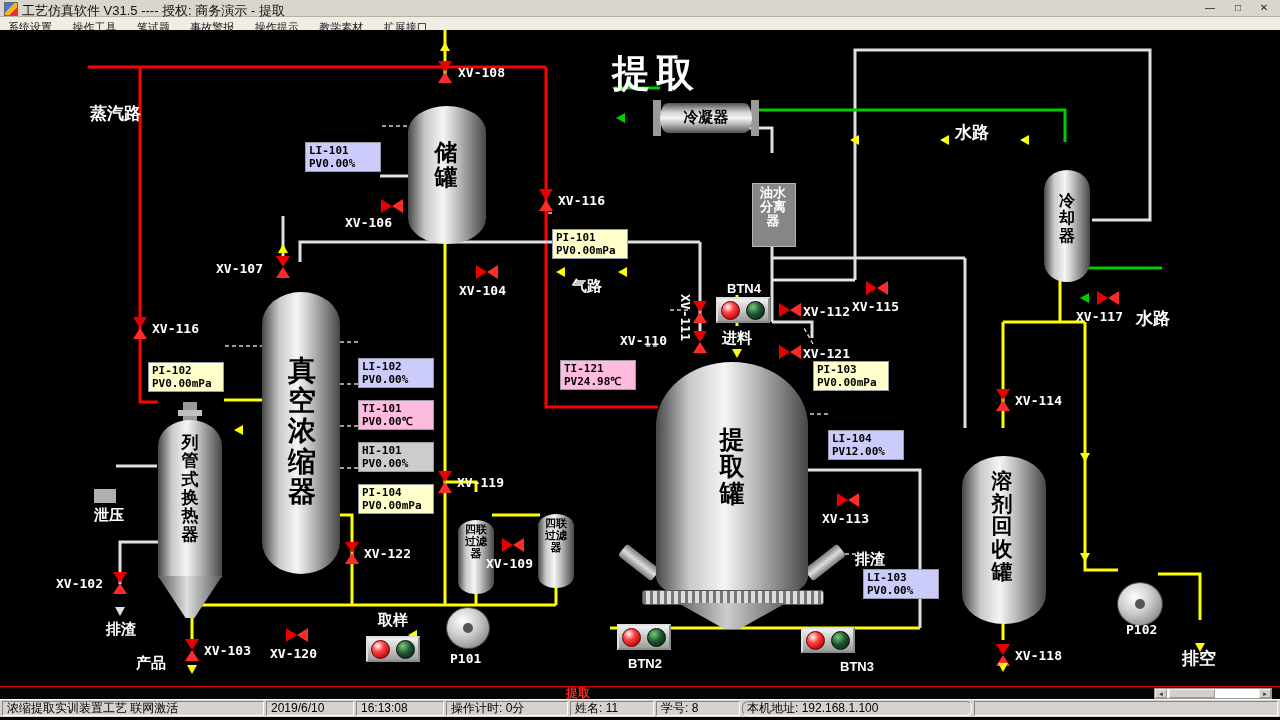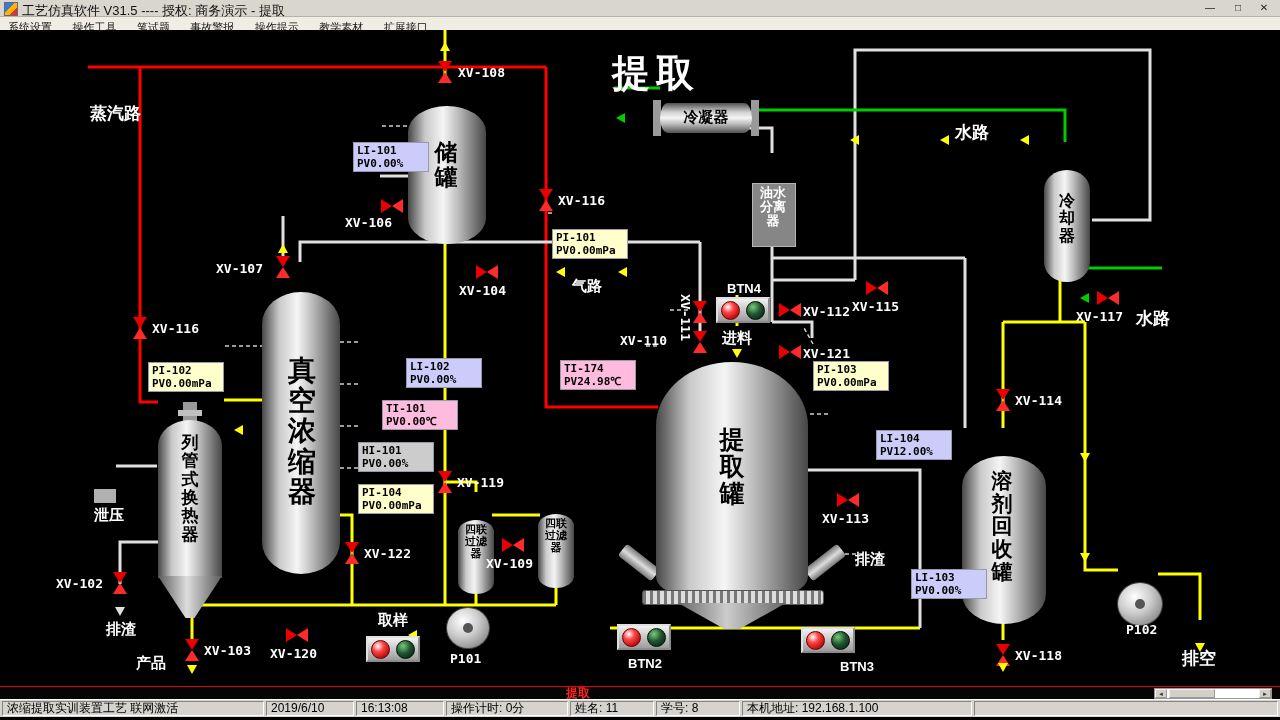--- a/index.html
+++ b/index.html
@@ -39,21 +39,21 @@
   .valve.v{width:14px;height:22px;}
   .valve.v::before{content:"";position:absolute;left:0;top:0;border-left:7px solid transparent;
       border-right:7px solid transparent;border-top:11px solid #e80000;}
   .valve.v::after{content:"";position:absolute;left:0;bottom:0;border-left:7px solid transparent;
       border-right:7px solid transparent;border-bottom:11px solid #ff2a2a;}
   .vlab{position:absolute;z-index:3;color:#fff;font:bold 13px "DejaVu Sans Mono",monospace;white-space:nowrap;}
   .vlab.vert{writing-mode:vertical-rl;}
   
   .inst{position:absolute;z-index:4;min-width:68px;padding:1px 3px;border:1px solid #99a;
         font:bold 11px/13px "DejaVu Sans Mono",monospace;color:#000;white-space:nowrap;}
-  .inst.lav{background:#ccccfa;margin-left:48px;} .inst.yel{background:#ffffcc;}
+  .inst.lav{background:#ccccfa;} .inst.yel{background:#ffffcc;}
   .inst.pnk{background:#ffbbdd;} .inst.gry{background:#cccccc;}
   
   .lab{position:absolute;z-index:4;color:#fff;font-weight:bold;white-space:nowrap;}
   .title-big{position:absolute;z-index:4;color:#fff;font-size:38px;font-weight:bold;letter-spacing:6px;}
   
   .btnbox{position:absolute;z-index:4;width:54px;height:26px;background:linear-gradient(#f2f2f2,#9d9d9d);
           border:2px outset #e0e0e0;box-sizing:border-box;display:flex;align-items:center;
           justify-content:space-around;}
   .lampR{width:17px;height:17px;border-radius:50%;border:1px solid #600;
          background:radial-gradient(circle at 35% 30%,#fff,#f44 35%,#a00 85%);}
@@ -312,34 +312,34 @@
       <div>PV0.00mPa</div>
     </div>
     <div class="inst yel" style="left:148px;top:332px;">
       <div>PI-102</div>
       <div>PV0.00mPa</div>
     </div>
     <div class="inst lav" style="left:358px;top:328px;">
       <div>LI-102</div>
       <div>PV0.00%</div>
     </div>
-    <div class="inst pnk" style="left:358px;top:370px;margin-left:24px;">
+    <div class="inst pnk" style="left:358px;top:370px;">
       <div>TI-101</div>
       <div>PV0.00℃</div>
     </div>
     <div class="inst gry" style="left:358px;top:412px;">
       <div>HI-101</div>
       <div>PV0.00%</div>
     </div>
     <div class="inst yel" style="left:358px;top:454px;">
       <div>PI-104</div>
       <div>PV0.00mPa</div>
     </div>
     <div class="inst pnk" style="left:560px;top:330px;">
-      <div>TI-174</div>
+      <div>TI-121</div>
       <div>PV24.98℃</div>
     </div>
     <div class="inst yel" style="left:813px;top:331px;">
       <div>PI-103</div>
       <div>PV0.00mPa</div>
     </div>
     <div class="inst lav" style="left:828px;top:400px;">
       <div>LI-104</div>
       <div>PV12.00%</div>
     </div>
@@ -391,17 +391,17 @@
     </div>
   </div>
 
   <div class="statusbar">
     <div class="sb-cell" style="width:262px;">浓缩提取实训装置工艺 联网激活</div>
     <div class="sb-cell" style="width:88px;">2019/6/10</div>
     <div class="sb-cell" style="width:88px;">16:13:08</div>
     <div class="sb-cell" style="width:122px;">操作计时: 0分</div>
     <div class="sb-cell" style="width:84px;">姓名: 11</div>
     <div class="sb-cell" style="width:84px;">学号: 8</div>
-    <div class="sb-cell" style="width:230px;">本机地址: 192.168.1.100</div>
+    <div class="sb-cell" style="width:230px;border-radius:6px;">本机地址: 192.168.1.100</div>
     <div class="sb-cell" style="flex:1;"></div>
   </div>
 
 </div>
 
 </body></html>

